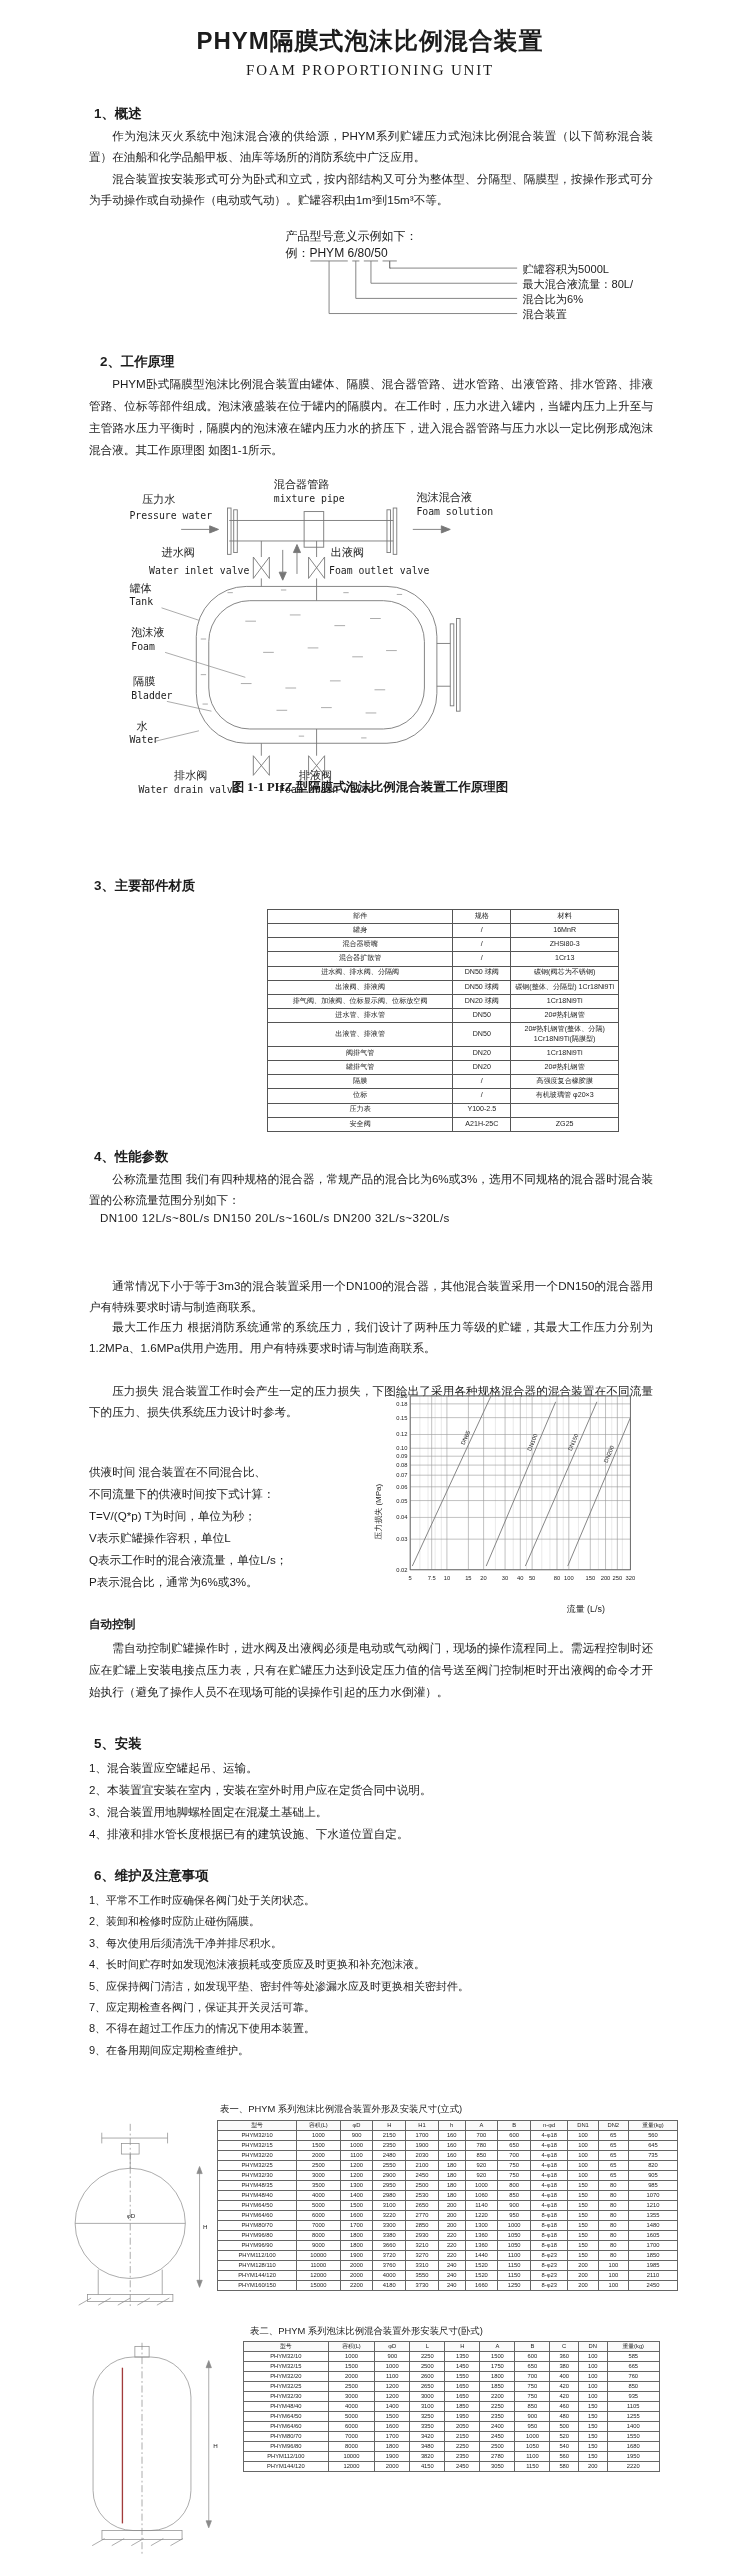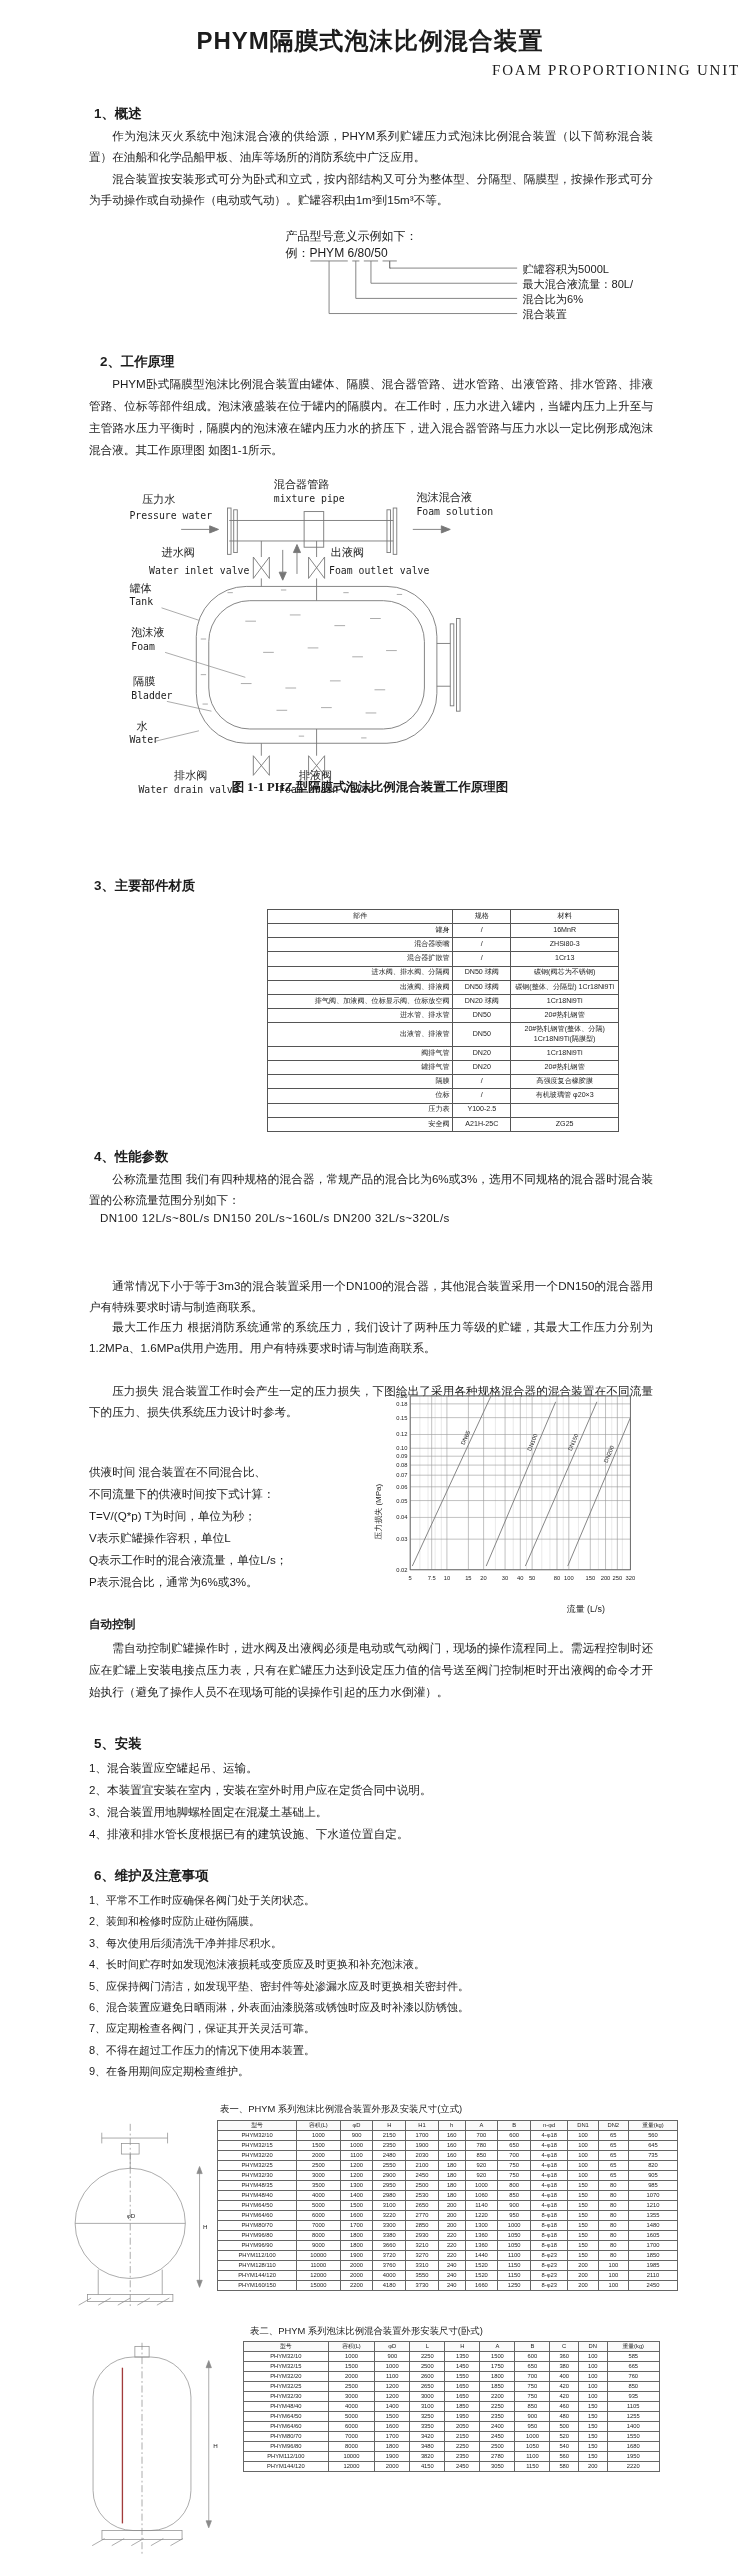--- a/index.html
+++ b/index.html
@@ -1,35 +1,35 @@
 <!DOCTYPE html>
 <html style="font-size:14.3px"><head>
 <meta charset="utf-8">
 <style>
   html,body{margin:0;padding:0;background:#e9e9e9;}
   .page{position:relative;width:740px;height:2576px;background:#ffffff;margin:0 auto;
         font-family:"Liberation Sans",sans-serif;color:#1c1c1c;overflow:hidden;}
   .abs{position:absolute;}
   .title{width:740px;text-align:center;font-size:24px;font-weight:bold;letter-spacing:0.9px;}
-  .subtitle{width:740px;text-align:right;font-family:"Liberation Serif",serif;
+  .subtitle{width:740px;text-align:center;font-family:"Liberation Serif",serif;
             font-size:15px;letter-spacing:1.8px;}
   .sec-h{font-size:13.4px;font-weight:bold;}
   .p{font-size:11.6px;line-height:21.4px;width:564px;text-align:justify;}
   .ind{text-indent:2em;}
   .flowline{font-size:11.6px;letter-spacing:0.4px;}
   .caption{width:740px;text-align:center;font-family:"Liberation Serif",serif;
            font-weight:bold;font-size:12.5px;}
   .supply div{font-size:11.6px;line-height:22px;}
   .list-s5 .list-line{font-size:11.6px;line-height:22px;}
   .list-s6 .list-line{font-size:11px;line-height:21.4px;}
   table{border-collapse:collapse;}
   .mat-table{width:352px;font-size:7.1px;}
   .mat-table th,.mat-table td{border:0.9px solid #555;padding:1.8px 2.7px;line-height:1.35;}
   .mat-table th{font-weight:normal;}
-  .mat-table td:first-child{text-align:right;}
+  .mat-table td:first-child{text-align:center;}
   .mat-table td,.mat-table th{text-align:center;}
   .dim-table{font-size:5.8px;}
   .dim-table th,.dim-table td{border:0.9px solid #666;padding:0.9px 1.8px;text-align:center;
     line-height:1.25;white-space:nowrap;}
   .dim-table th{font-weight:normal;background:#fafafa;}
   .tbl-cap{font-size:9.4px;}
   svg text{fill:#1c1c1c;}
   svg .cn{font-size:12.5px;font-family:"Liberation Sans",sans-serif;}
   svg .en{font-size:11px;font-family:"DejaVu Sans Mono",monospace;}
   svg .ln{stroke:#777;stroke-width:1;fill:none;}
@@ -379,21 +379,20 @@
       <div class="list-line">4、排液和排水管长度根据已有的建筑设施、下水道位置自定。</div>
     </div>
 
   <div class="abs sec-h" style="top:1867px;left:94px;">6、维护及注意事项</div>
   <div class="abs list-s6" style="top:1890px;left:89px;width:571px;">
       <div class="list-line">1、平常不工作时应确保各阀门处于关闭状态。</div>
       <div class="list-line">2、装卸和检修时应防止碰伤隔膜。</div>
       <div class="list-line">3、每次使用后须清洗干净并排尽积水。</div>
       <div class="list-line">4、长时间贮存时如发现泡沫液损耗或变质应及时更换和补充泡沫液。</div>
       <div class="list-line">5、应保持阀门清洁，如发现平垫、密封件等处渗漏水应及时更换相关密封件。</div>
-      <div class="list-line">6、混合装置应避免日晒雨淋，外表面油漆脱落或锈蚀时应及时补漆以防锈蚀。</div>
       <div class="list-line">7、应定期检查各阀门，保证其开关灵活可靠。</div>
       <div class="list-line">8、不得在超过工作压力的情况下使用本装置。</div>
       <div class="list-line">9、在备用期间应定期检查维护。</div>
     </div>
 
   <div class="abs tbl-cap" style="top:2103px;left:220px;">表一、PHYM 系列泡沫比例混合装置外形及安装尺寸(立式)</div>
   <svg class="abs" style="top:2120px;left:52px;" width="160" height="189" viewBox="0 0 180 212">
     <g class="thin">
       <line x1="88" y1="4" x2="88" y2="210" stroke-dasharray="8,3,2,3"></line>
       <circle cx="88" cy="116" r="62"></circle>

